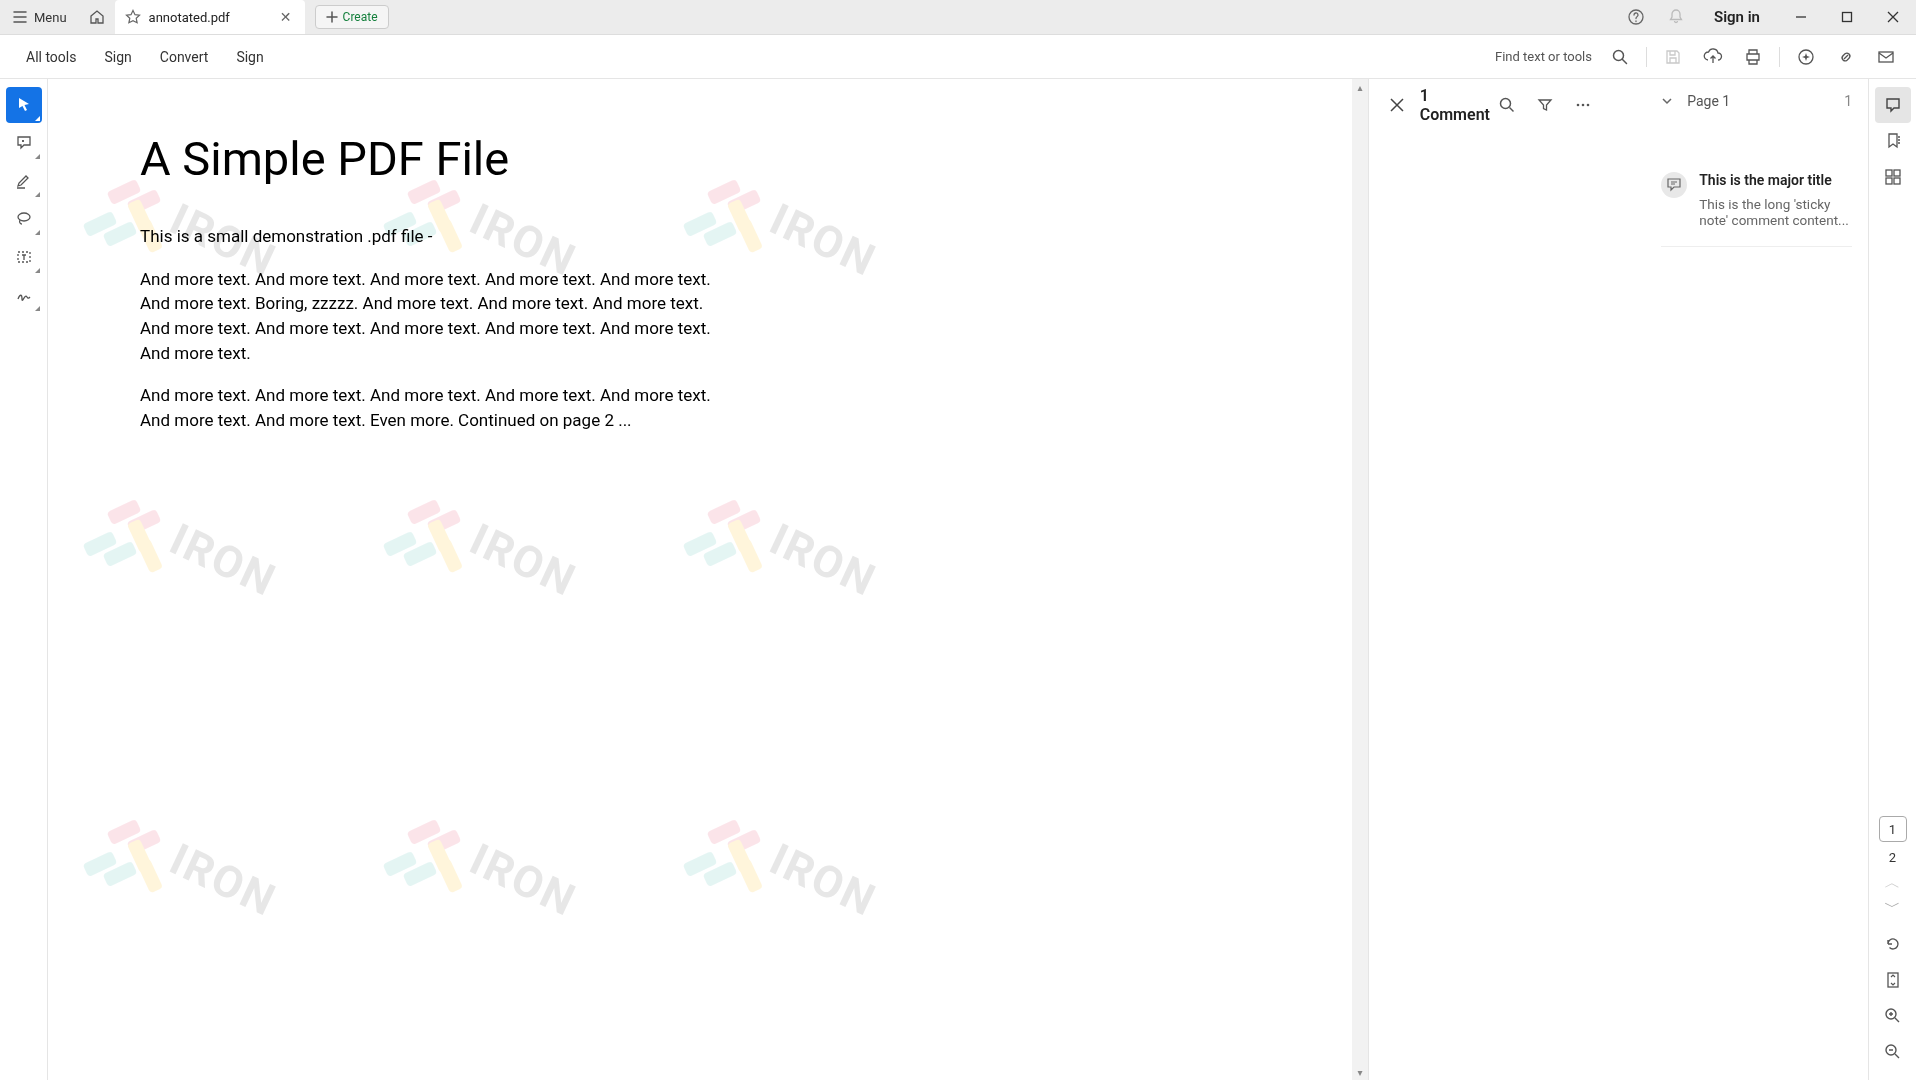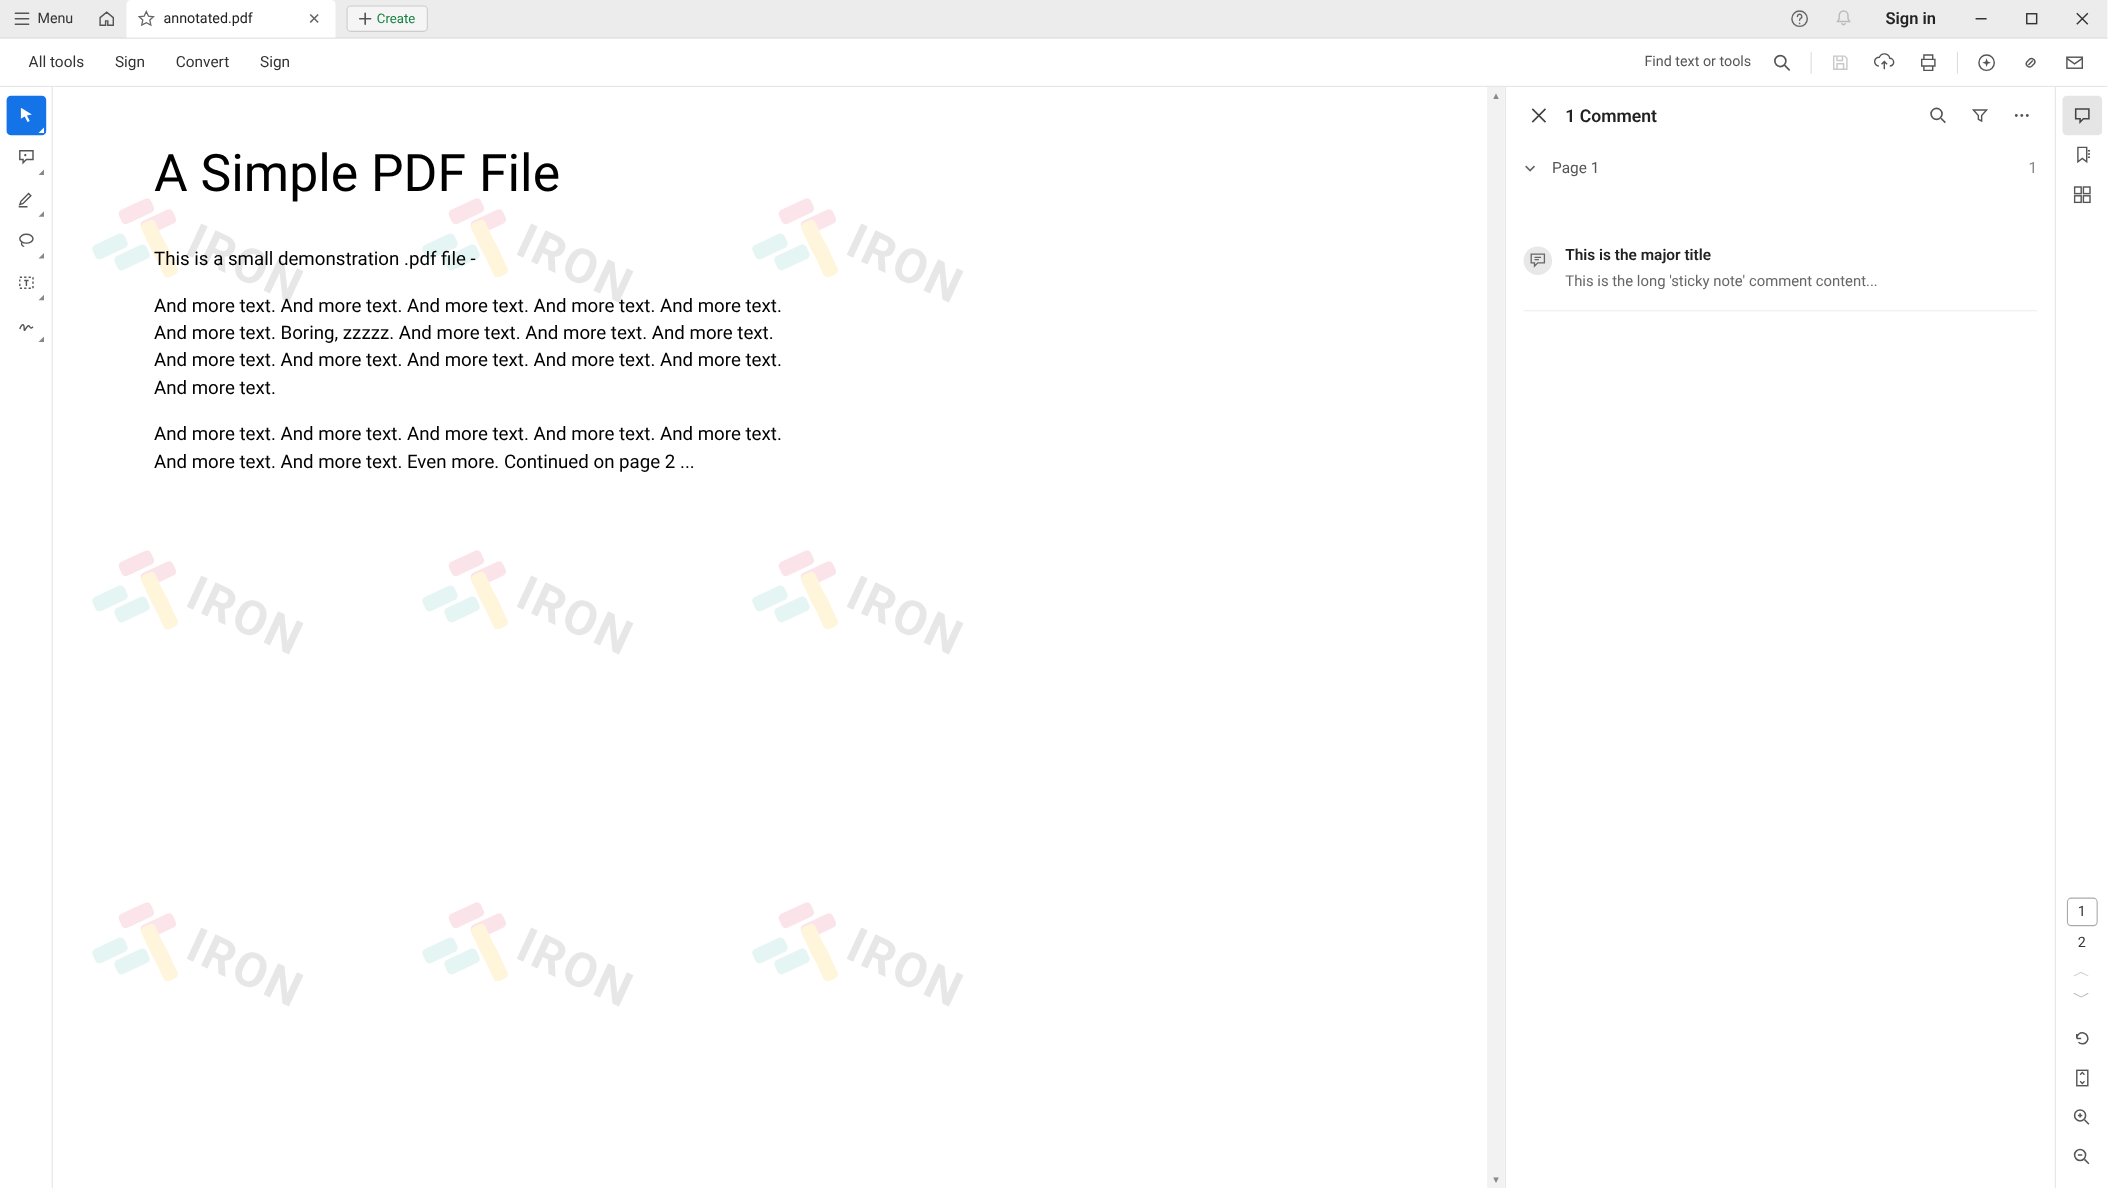--- a/index.html
+++ b/index.html
@@ -281,23 +281,24 @@
       color: #000;
       line-height: 1.45;
       margin-bottom: 18px;
       max-width: 590px;
     }
     
     .comments-panel {
       width: 500px;
       border-left: 1px solid #e5e5e5;
       display: flex;
-      flex-direction: column;
+      flex-direction: row;
       padding: 0;
       background: #fff;
+      gap: 32px;
     }
     .cp-header {
       display: flex;
       align-items: center;
       height: 52px;
       padding: 0 16px;
     }
     .cp-close {
       width: 28px;
       height: 28px;

